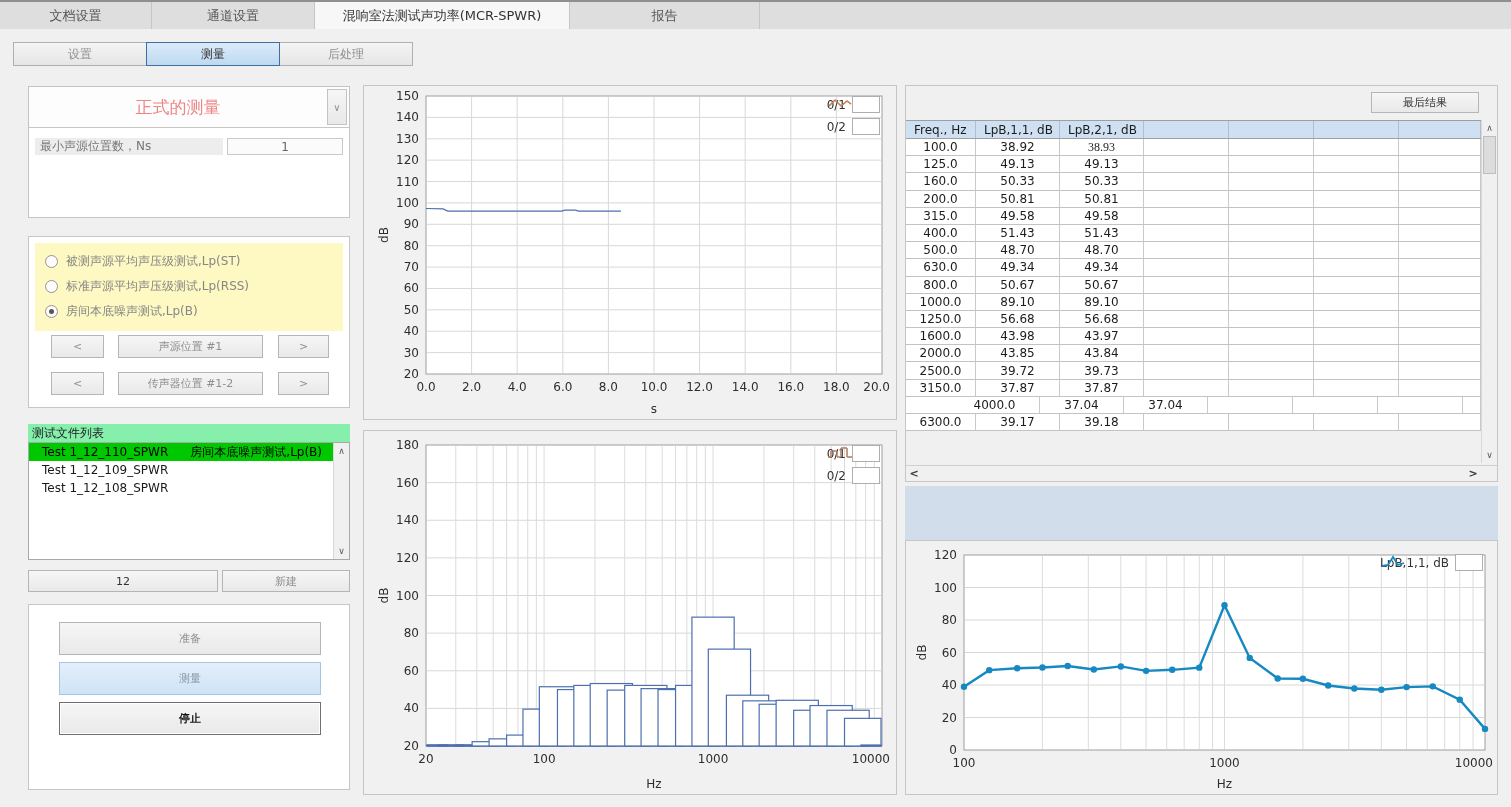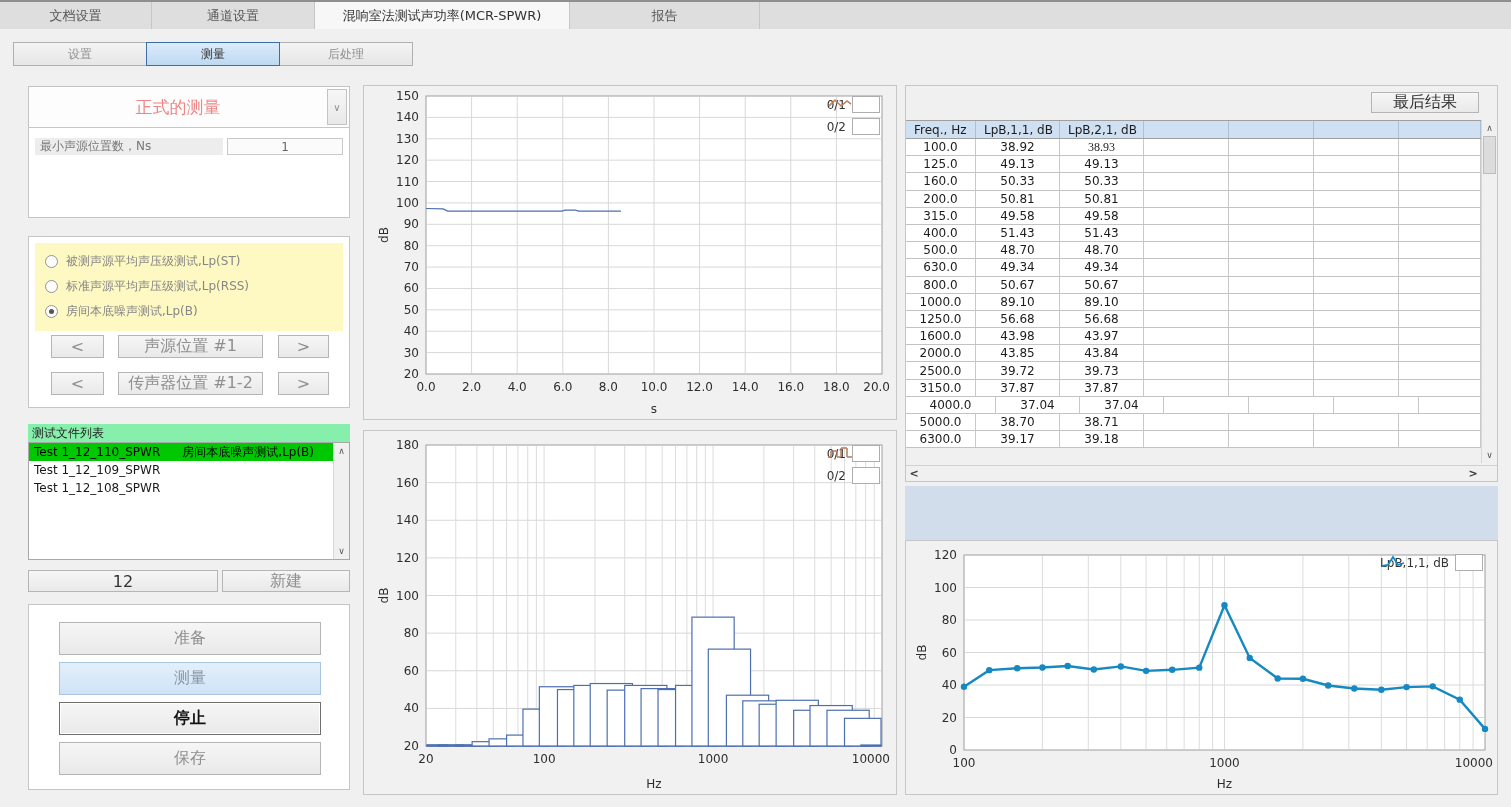--- a/index.html
+++ b/index.html
@@ -27,27 +27,27 @@
 .fields-box{left:28px;top:127px;width:322px;height:91px}
 .field-row{position:absolute;left:6px;right:6px;height:19px;display:flex;align-items:center}
 .field-label{width:188px;height:17px;background:#ededed;color:#777;display:flex;align-items:center;padding-left:5px}
 .field-value{margin-left:4px;flex:1;height:17px;border:1px solid #c9c9c9;background:#fbfbfb;color:#666;display:flex;align-items:center;justify-content:center}
 .radio-box{left:28px;top:236px;width:322px;height:172px}
 .radio-inner{position:absolute;left:6px;top:6px;width:308px;height:88px;background:#fef9c3}
 .radio-row{position:absolute;left:10px;display:flex;align-items:center;gap:8px;color:#868686}
 .rdot{width:13px;height:13px;border-radius:50%;background:#fdfdfd;border:1px solid #949494;position:relative;flex:none}
 .rdot.sel::after{content:"";position:absolute;left:3px;top:3px;width:5px;height:5px;border-radius:50%;background:#555}
 .rdot.dis{border-color:#c2c2c2}
-.btn{display:flex;align-items:center;justify-content:center;background:linear-gradient(#f6f6f6,#e9e9e9);border:1px solid #b5b5b5;color:#8f8f8f;font-size:16px;position:absolute}
+.btn{display:flex;align-items:center;justify-content:center;background:linear-gradient(#f6f6f6,#e9e9e9);border:1px solid #b5b5b5;color:#8f8f8f;font-size:11px;position:absolute}
 .btn.dark{border:1px solid #6f6f6f;color:#111;font-weight:bold;box-shadow:inset 0 0 0 1px #fff}
 .btn.blue{background:linear-gradient(#e3effb,#cfe3f6);border:1px solid #a9c6e0;color:#8a97a5}
 .list-header{position:absolute;left:28px;top:424px;width:322px;height:18px;background:#86efac;color:#222;display:flex;align-items:center;padding-left:4px}
 .list-box{left:28px;top:442px;width:322px;height:118px;border:1px solid #a8a8a8}
 .list-items{position:absolute;left:0;top:0;right:16px;bottom:0;overflow:hidden}
-.list-item{height:18px;display:flex;align-items:center;padding-left:5px;color:#1a1a1a;white-space:nowrap}
+.list-item{height:18px;display:flex;align-items:center;padding-left:13px;color:#1a1a1a;white-space:nowrap}
 .list-item.sel{background:#00c800;color:#000}
 .list-item .tag{margin-left:22px}
 .vscroll{position:absolute;top:0;right:0;width:16px;bottom:0;background:#f0f0f0;border-left:1px solid #d8d8d8}
 .vscroll .arr{position:absolute;left:0;width:100%;height:14px;color:#555;font-size:9px;display:flex;align-items:center;justify-content:center}
 .vscroll .arr.up{top:1px}
 .vscroll .arr.dn{bottom:1px}
 .vthumb{position:absolute;left:1px;width:13px;background:#dcdcdc;border:1px solid #bdbdbd}
 
 .right-group{position:absolute;left:905px;top:85px;width:593px;height:397px;background:#f0f0f0;border:1px solid #c6c6c6}
 .rp-radios{position:absolute;left:10px;top:7px;height:20px;display:flex;align-items:center;gap:9px}
@@ -132,21 +132,20 @@
       <div class="arr up">∧</div>
       <div class="arr dn">∨</div>
     </div>
   </div>
   <div class="btn" style="left:28px;top:570px;width:190px;height:22px;color:#333">12</div>
   <div class="btn" style="left:222px;top:570px;width:128px;height:22px">新建</div>
   <div class="box" style="left:28px;top:604px;width:322px;height:186px" id="actions-box">
       <div class="btn" style="left: 30px; top: 17px; width: 262px; height: 33px;">准备</div>
       <div class="btn blue" style="left: 30px; top: 57px; width: 262px; height: 33px;">测量</div>
       <div class="btn dark" style="left: 30px; top: 97px; width: 262px; height: 33px;">停止</div>
-      <div class="btn" style="left: 30px; top: 137px; width: 262px; height: 33px;">保存</div>
     </div>
 
   <div class="chart-panel" style="left:363px;top:85px;width:534px;height:335px">
     <svg id="chart-0" width="532" height="333">
         <rect x="62" y="10" width="456" height="278" fill="#fff"></rect>
         <text x="55" y="292" text-anchor="end" fill="#2e2e2e" font-size="12px">20</text>
         <line x1="63" y1="266.61538461538464" x2="517" y2="266.61538461538464" stroke="#d8d8d8"></line>
         <text x="55" y="270.61538461538464" text-anchor="end" fill="#2e2e2e" font-size="12px">30</text>
         <line x1="63" y1="245.23076923076923" x2="517" y2="245.23076923076923" stroke="#d8d8d8"></line>
         <text x="55" y="249.23076923076923" text-anchor="end" fill="#2e2e2e" font-size="12px">40</text>
@@ -456,32 +455,23 @@
         <div class="trow">
           <div class="tcell" style="width: 70px;">3150.0</div>
           <div class="tcell" style="width: 84px;">37.87</div>
           <div class="tcell" style="width: 84px;">37.87</div>
           <div class="tcell" style="width: 85px;"></div>
           <div class="tcell" style="width: 85px;"></div>
           <div class="tcell" style="width: 85px;"></div>
           <div class="tcell" style="flex: 1 1 0%;"></div>
         </div>
         <div class="trow">
-          <div class="tcell" style="width: 90px;">4000.0</div>
+          <div class="tcell" style="width: 90px; margin-left: 44px;">4000.0</div>
           <div class="tcell" style="width: 84px;">37.04</div>
           <div class="tcell" style="width: 84px;">37.04</div>
-          <div class="tcell" style="width: 85px;"></div>
-          <div class="tcell" style="width: 85px;"></div>
-          <div class="tcell" style="width: 85px;"></div>
-          <div class="tcell" style="flex: 1 1 0%;"></div>
-        </div>
-        <div class="trow">
-          <div class="tcell" style="width: 70px;">5000.0</div>
-          <div class="tcell" style="width: 84px;">38.70</div>
-          <div class="tcell" style="width: 84px;">38.71</div>
           <div class="tcell" style="width: 85px;"></div>
           <div class="tcell" style="width: 85px;"></div>
           <div class="tcell" style="width: 85px;"></div>
           <div class="tcell" style="flex: 1 1 0%;"></div>
         </div>
         <div class="trow">
           <div class="tcell" style="width: 70px;">6300.0</div>
           <div class="tcell" style="width: 84px;">39.17</div>
           <div class="tcell" style="width: 84px;">39.18</div>
           <div class="tcell" style="width: 85px;"></div>

